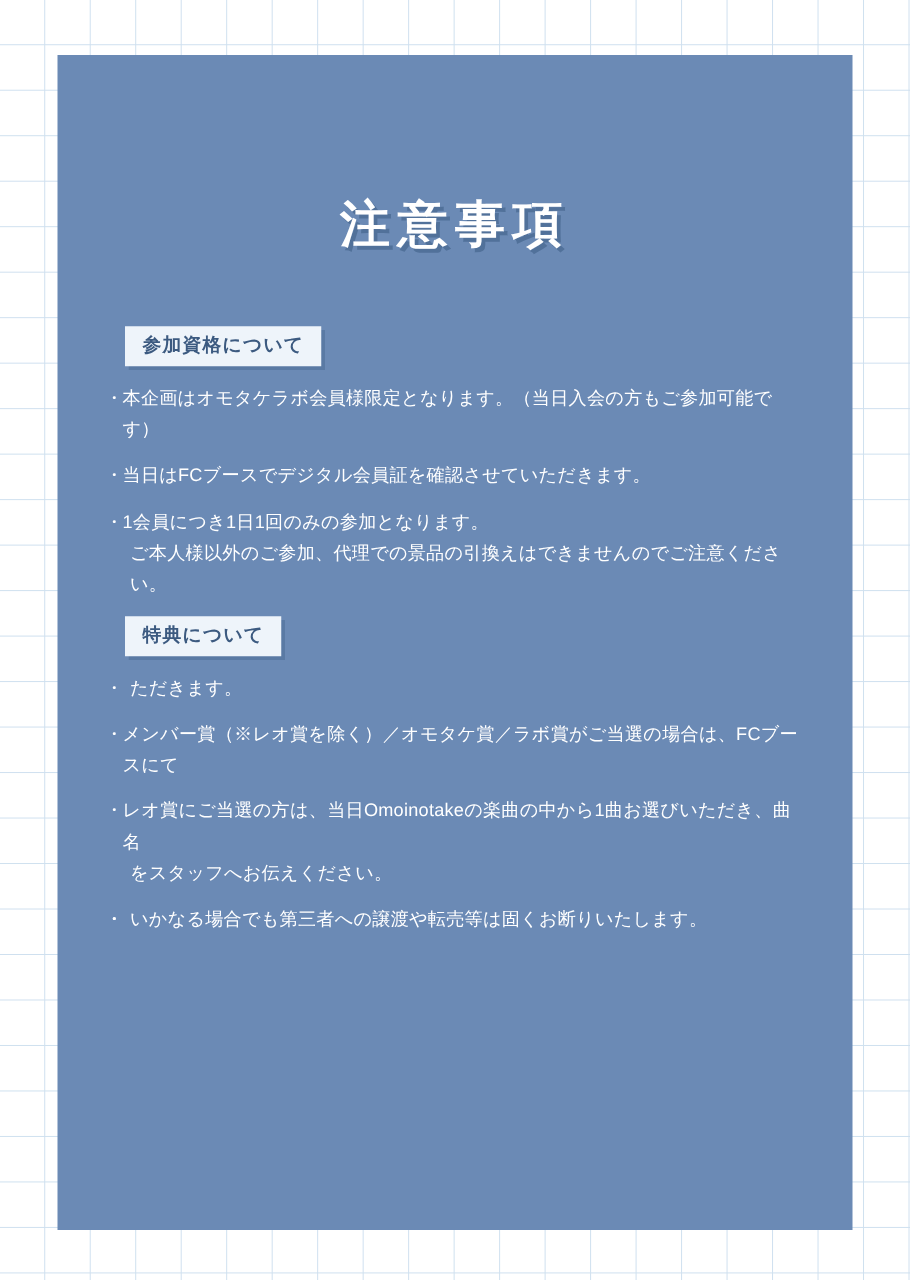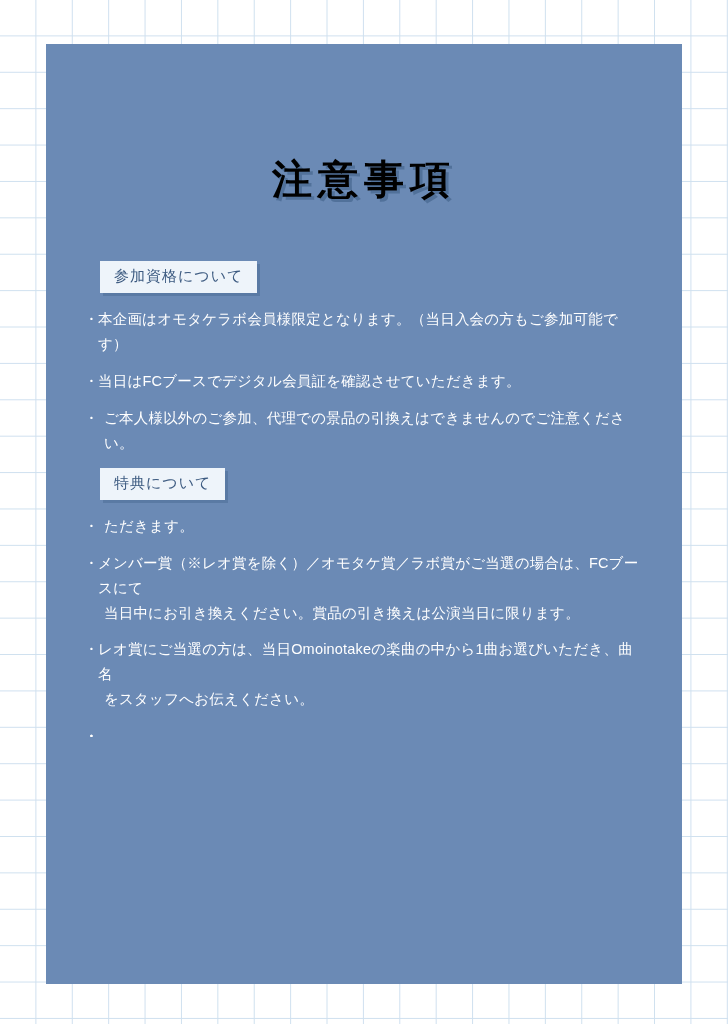--- a/index.html
+++ b/index.html
@@ -30,40 +30,40 @@
     left: 46px;
     top: 44px;
     width: 636px;
     height: 940px;
     background: #6b8ab5;
     box-sizing: border-box;
     padding: 0 36px;
   }
   #page-title {
     text-align: center;
-    color: #000000;
+    color: #ffffff;
     font-size: 40px;
     font-weight: bold;
     letter-spacing: 6px;
     margin: 0;
     padding-top: 108px;
     text-shadow: 3px 3px 0 rgba(60,92,132,0.55);
     font-family: Liberation Serif, serif;
   }
   .section {
   }
   .section:first-of-type {
     margin-top: 54px;
   }
   .section-heading {
     display: inline-block;
     background: #eef4fa;
     color: #3c5a80;
     font-size: 15px;
-    font-weight: normal;
+    font-weight: bold;
     padding: 6px 14px 7px 14px;
     letter-spacing: 1px;
     margin-left: 18px;
     box-shadow: 3px 3px 0 rgba(60,92,132,0.35);
   }
   ul.items {
     list-style: none;
     margin: 14px 0 0 0;
     padding: 0;
   }
@@ -92,24 +92,24 @@
 <body>
 
 <div id="grid-background"></div>
 
 <div id="card">
   <h1 id="page-title">注意事項</h1>
   <div id="sections-container">
       <div class="section"><div class="section-heading">参加資格について</div><ul class="items">
           <li><span class="bullet">・</span><span>本企画はオモタケラボ会員様限定となります。（当日入会の方もご参加可能です）</span></li>
           <li><span class="bullet">・</span><span>当日はFCブースでデジタル会員証を確認させていただきます。</span></li>
-          <li><span class="bullet">・</span><span class="line2">ご本人様以外のご参加、代理での景品の引換えはできませんのでご注意ください。</span></li>
+          <li><span class="bullet">・</span><span>1会員につき1日1回のみの参加となります。</span><span class="line2">ご本人様以外のご参加、代理での景品の引換えはできませんのでご注意ください。</span></li>
         </ul></div>
       <div class="section"><div class="section-heading">特典について</div><ul class="items">
           <li><span class="bullet">・</span><span class="line2">ただきます。</span></li>
-          <li><span class="bullet">・</span><span>メンバー賞（※レオ賞を除く）／オモタケ賞／ラボ賞がご当選の場合は、FCブースにて</span><span class="line2">当日中にお引き換えください。賞品の引き換えは公演当日に限ります。</span></li>
+          <li><span class="bullet">・</span><span>メンバー賞（※レオ賞を除く）／オモタケ賞／ラボ賞がご当選の場合は、FCブースにて</span></li>
           <li><span class="bullet">・</span><span>レオ賞にご当選の方は、当日Omoinotakeの楽曲の中から1曲お選びいただき、曲名</span><span class="line2">をスタッフへお伝えください。</span></li>
           <li><span class="bullet">・</span></li>
-          <li><span class="bullet">・</span></li>
+          <li><span class="bullet">・</span><span class="line2">いかなる場合でも第三者への譲渡や転売等は固くお断りいたします。</span></li>
         </ul></div>
     </div>
 
 </div>
 
 </body></html>

